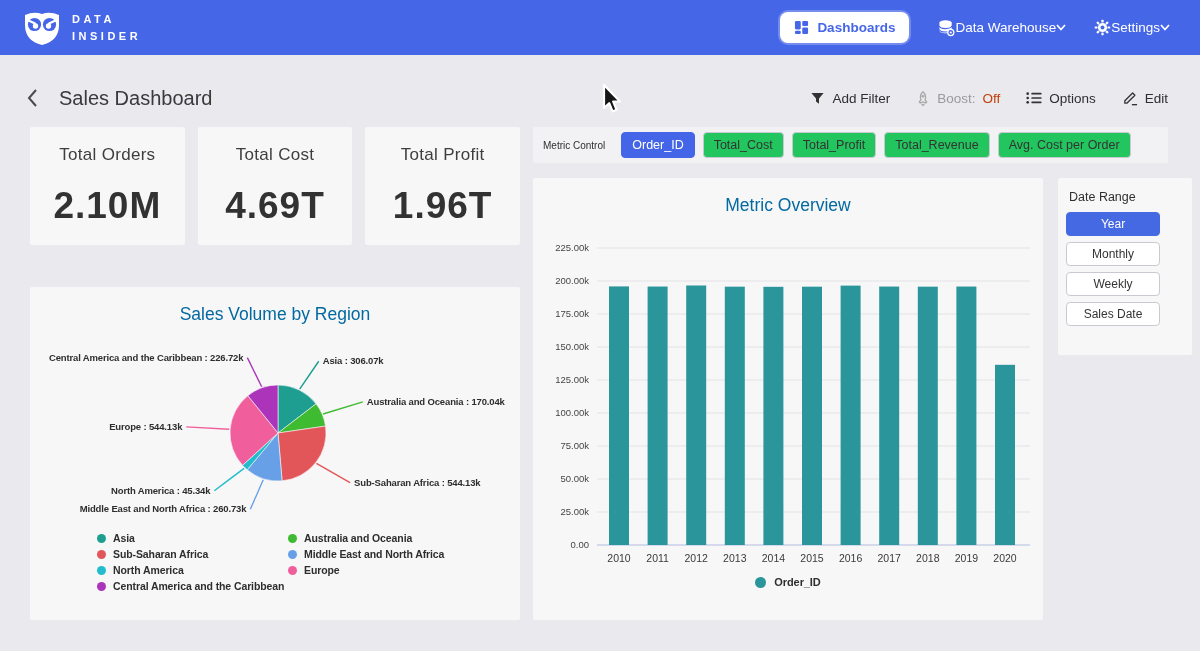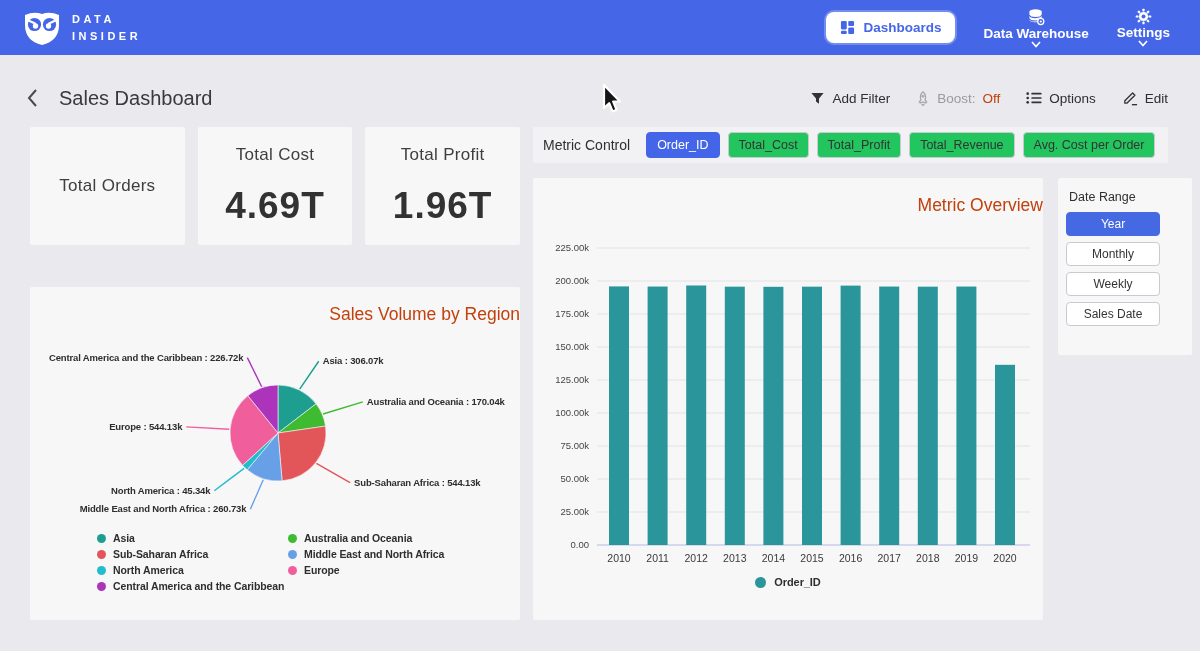--- a/index.html
+++ b/index.html
@@ -17,53 +17,53 @@
   }
   .brand { display:flex; align-items:center; gap:10px; }
   .brand-text { color:#fff; font-size:11px; font-weight:bold; letter-spacing:3.5px; line-height:1.5; }
   .nav-right { margin-left:auto; display:flex; align-items:center; gap:28px; color:#fff; }
   .pill {
     display:flex; align-items:center; gap:8px; background:#fff; color:#4666e8;
     border:none; border-radius:8px; padding:8px 14px; font-family:inherit;
     font-size:13.5px; font-weight:bold; cursor:pointer;
     box-shadow:0 0 0 2px rgba(255,255,255,.25);
   }
-  .nav-item { display:flex; align-items:center; gap:0; font-size:13.5px; font-weight:700; cursor:pointer;flex-direction:column; }
+  .nav-item { display:flex; align-items:center; gap:0; font-size:13.5px; font-weight:400; cursor:pointer; }
   
   .subheader { display:flex; align-items:center; margin:22px 32px 0 26px; height:42px; }
   .back { display:flex; align-items:center; cursor:pointer; margin-right:20px; }
   .page-title { font-size:20px; font-weight:500; color:#3a3a3a; }
   .toolbar { margin-left:auto; display:flex; align-items:center; gap:26px; }
   .tool { display:flex; align-items:center; gap:7px; font-size:13.5px; font-weight:500; color:#2f2f2f; cursor:pointer; }
   .tool .muted { color:#9b9b9b; }
   .tool .boost-off { }
   
   .card { position:absolute; background:#f7f7f8; border-radius:2px; }
   #kpi-row { position:absolute; left:30px; top:127px; width:490px; display:flex; gap:13px; }
   .kpi-card {
     width:155px; height:118px; background:#f7f7f8; border-radius:2px;
     display:flex; flex-direction:column; align-items:center; justify-content:center; gap:20px;
   }
   .kpi-label { font-size:17px; font-weight:500; color:#3e3e3e; letter-spacing:.3px; }
   .kpi-value { font-size:37px; font-weight:bold; color:#323232; letter-spacing:1px; }
 
   #pie-card { left:30px; top:287px; width:490px; height:333px; }
-  .card-title { position:absolute; top:17px; left:0; right:0; text-align:right; font-size:17.5px; font-weight:400; color:#c2410c; }
+  .card-title { position:absolute; top:17px; left:0; right:0; text-align:center; font-size:17.5px; font-weight:400; color:#0369a1; }
   #pie-svg { position:absolute; left:0; top:0; }
   .pie-legend { position:absolute; left:67px; top:245px; display:flex; }
   .pl-col { display:flex; flex-direction:column; gap:4px; width:191px; }
   .pl-item { display:flex; align-items:center; gap:7px; }
   .pl-dot { width:9px; height:9px; border-radius:50%; flex:0 0 auto; }
   .pl-txt { font-size:10.5px; font-weight:bold; color:#2e2e2e; letter-spacing:-.1px; white-space:nowrap; }
 
   #metric-bar {
     position:absolute; left:533px; top:127px; width:635px; height:36px;
     background:#f2f2f4; border-radius:2px; display:flex; align-items:center; padding:0 10px; gap:8px;
   }
-  .mc-label { font-size:14px; color:#2f2f2f; margin-right:8px; }
+  .mc-label { font-size:10px; color:#2f2f2f; margin-right:8px; }
   .chip {
     height:26px; padding:0 10px; border-radius:4px; border:1px solid #c9c9d2; background:#22c55e;
     font-family:inherit; font-size:12.5px; color:#333; display:inline-flex; align-items:center; cursor:pointer; white-space:nowrap;
   }
   .chip.selected { background:#4565e8; border-color:#4565e8; color:#fff; }
 
   #bar-card { left:533px; top:178px; width:510px; height:442px; }
   #bar-svg { position:absolute; left:0; top:40px; }
   .bar-legend { position:absolute; left:0; right:0; top:398px; display:flex; align-items:center; justify-content:center; gap:8px; }
   .bar-legend .pl-dot { width:11px; height:11px; }
@@ -193,20 +193,21 @@
         <line x1="10.5" y1="15.6" x2="16" y2="15.6" stroke="#333" stroke-width="1.4"></line>
       </svg>
       <span>Edit</span>
     </div>
   </div>
 </div>
 
 <div id="kpi-row">
     <div class="kpi-card">
       <div class="kpi-label">Total Orders</div>
+      <div class="kpi-value">2.10M</div>
     </div>
     <div class="kpi-card">
       <div class="kpi-label">Total Cost</div>
       <div class="kpi-value">4.69T</div>
     </div>
     <div class="kpi-card">
       <div class="kpi-label">Total Profit</div>
       <div class="kpi-value">1.96T</div>
     </div>
   </div>

